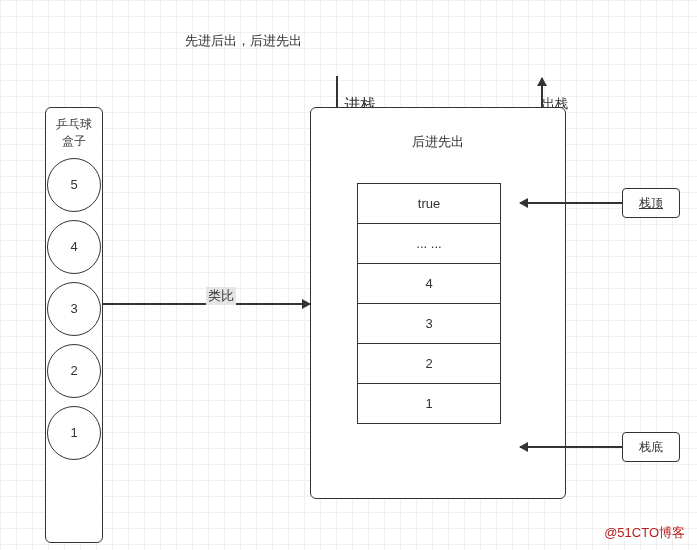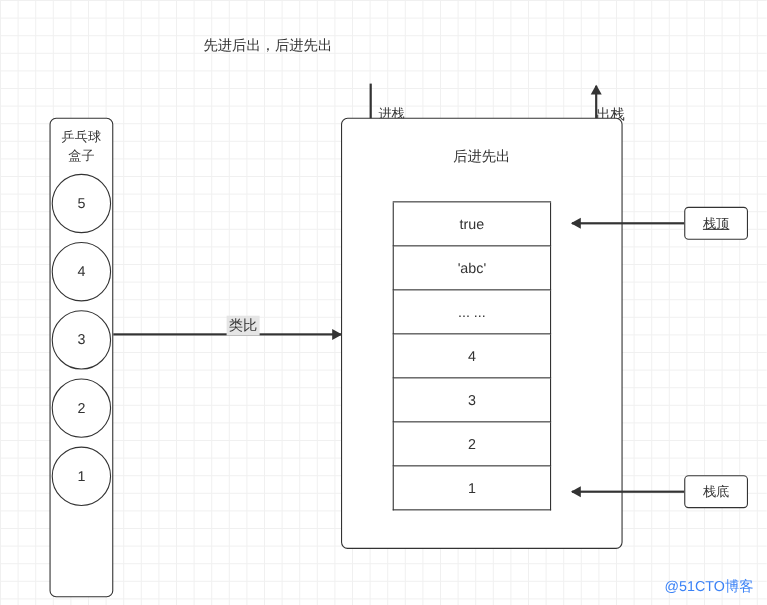--- a/index.html
+++ b/index.html
@@ -119,21 +119,21 @@
       bottom: -1px;
       left: -4px;
       border-top: 9px solid #333;
       border-left: 5px solid transparent;
       border-right: 5px solid transparent;
     }
     .push-label {
       position: absolute;
       left: 344px;
       top: 95px;
-      font-size: 12px;
+      font-size: 16px;
     }
     .pop-arrow {
       position: absolute;
       left: 541px;
       top: 78px;
       width: 1.5px;
       height: 56px;
       background: #333;
     }
     .pop-arrow::after {
@@ -179,21 +179,21 @@
       border-right: 9px solid #333;
       border-top: 5px solid transparent;
       border-bottom: 5px solid transparent;
     }
     .top-arrow { left: 520px; top: 202px; width: 102px; }
     .bottom-arrow { left: 520px; top: 446px; width: 102px; }
     .watermark {
       position: absolute;
       right: 12px;
       bottom: 8px;
-      color: #3b82f6;
+      color: #b91c1c;
       font-size: 13px;
     }
   </style>
 </head>
 <body>
 
 <div class="title">先进后出，后进先出</div>
 
 <div class="ball-box">
   <div class="ball-box-label">
@@ -226,23 +226,20 @@
 <div class="pop-arrow"></div>
 <div class="pop-label">出栈</div>
 
 <div class="stack-container">
   <div class="stack-title">后进先出</div>
   <div class="stack-cells">
     <div class="cell">
         <span>true</span>
       </div>
     <div class="cell">
-        <span>'abc'</span>
-      </div>
-    <div class="cell">
         <span>... ...</span>
       </div>
     <div class="cell">
         <span>4</span>
       </div>
     <div class="cell">
         <span>3</span>
       </div>
     <div class="cell">
         <span>2</span>

